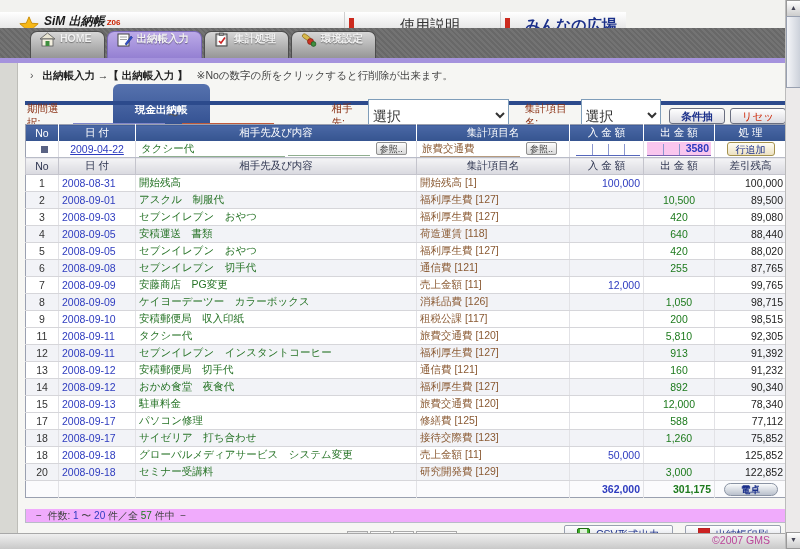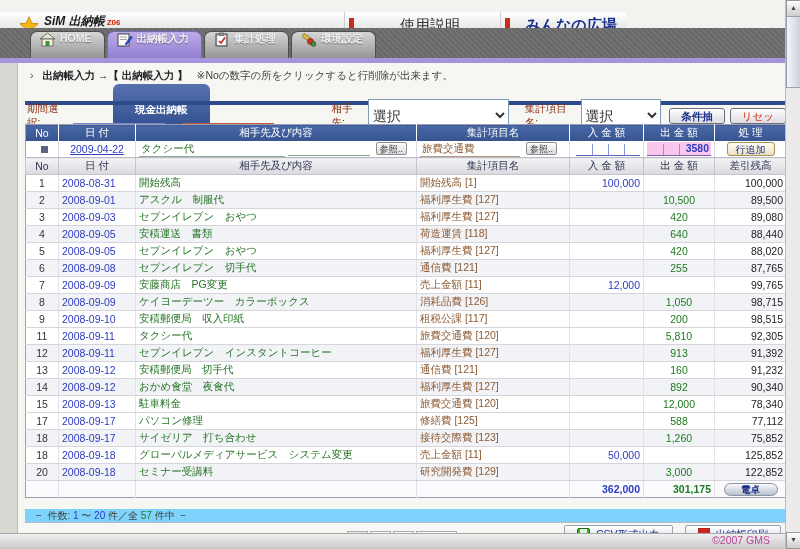--- a/index.html
+++ b/index.html
@@ -100,21 +100,21 @@
   tr.totalrow td{background:#fbfbfd;border-top:1px solid #9aa0b0;border-right:1px solid #e2e2e6;
     font-weight:bold;}
   tr.totalrow td.t-in{text-align:right;color:#2d3bbf;}
   tr.totalrow td.t-out{text-align:right;color:#1d7a1d;}
   .btn-calc{width:54px;height:13px;font-size:9.5px;font-weight:bold;color:#1a2f8a;
     background:linear-gradient(#fafbfc,#b9c0cc);border:1px solid #8a93a3;border-radius:7px;
     cursor:pointer;line-height:10px;display:block;margin:0 auto;}
 
   
   .countrow{position:absolute;left:7px;top:446px;width:759px;height:13px;
-    border:1px solid #b9bcc8;border-top:none;background:#7dd3fc;font-size:10px;color:#444;
+    border:1px solid #b9bcc8;border-top:none;background:#f0abfc;font-size:10px;color:#444;
     line-height:13px;padding-left:10px;}
   .countrow .n-blue{color:#2d3bbf;}
   .countrow .n-green{color:#1d7a1d;}
   .pager{position:absolute;left:0;top:466px;width:768px;text-align:center;}
   .pg{display:inline-block;min-width:13px;height:14px;border:1px solid #aaa;background:#fafafa;
     font-size:10.5px;color:#2d3bbf;line-height:14px;padding:0 3px;margin:0 1px;cursor:pointer;}
   .pg.current{color:#222;font-weight:bold;background:#e8e8e8;}
   .exports{position:absolute;right:5px;top:462px;display:flex;}
   .btn-export{display:flex;align-items:center;height:19px;margin-left:12px;
     background:linear-gradient(#ffffff,#cfd4de);border:1px solid #98a0b0;border-radius:2px;

